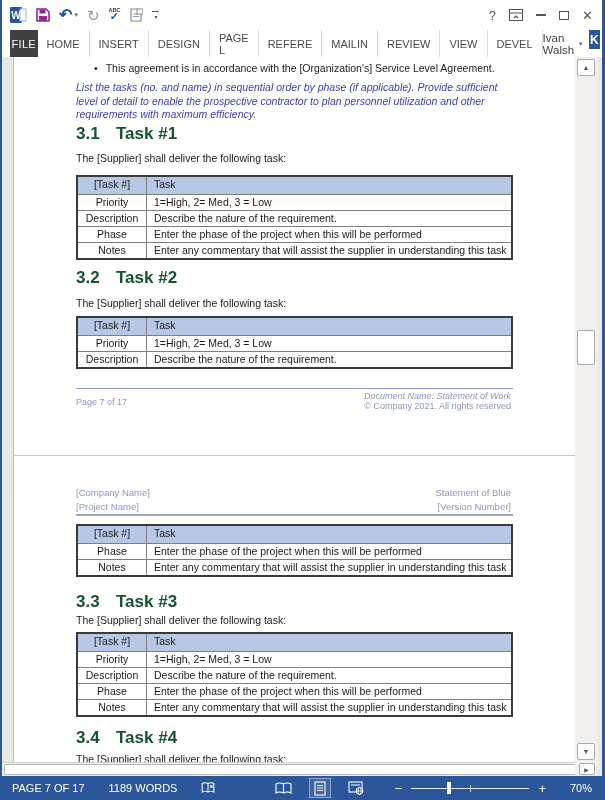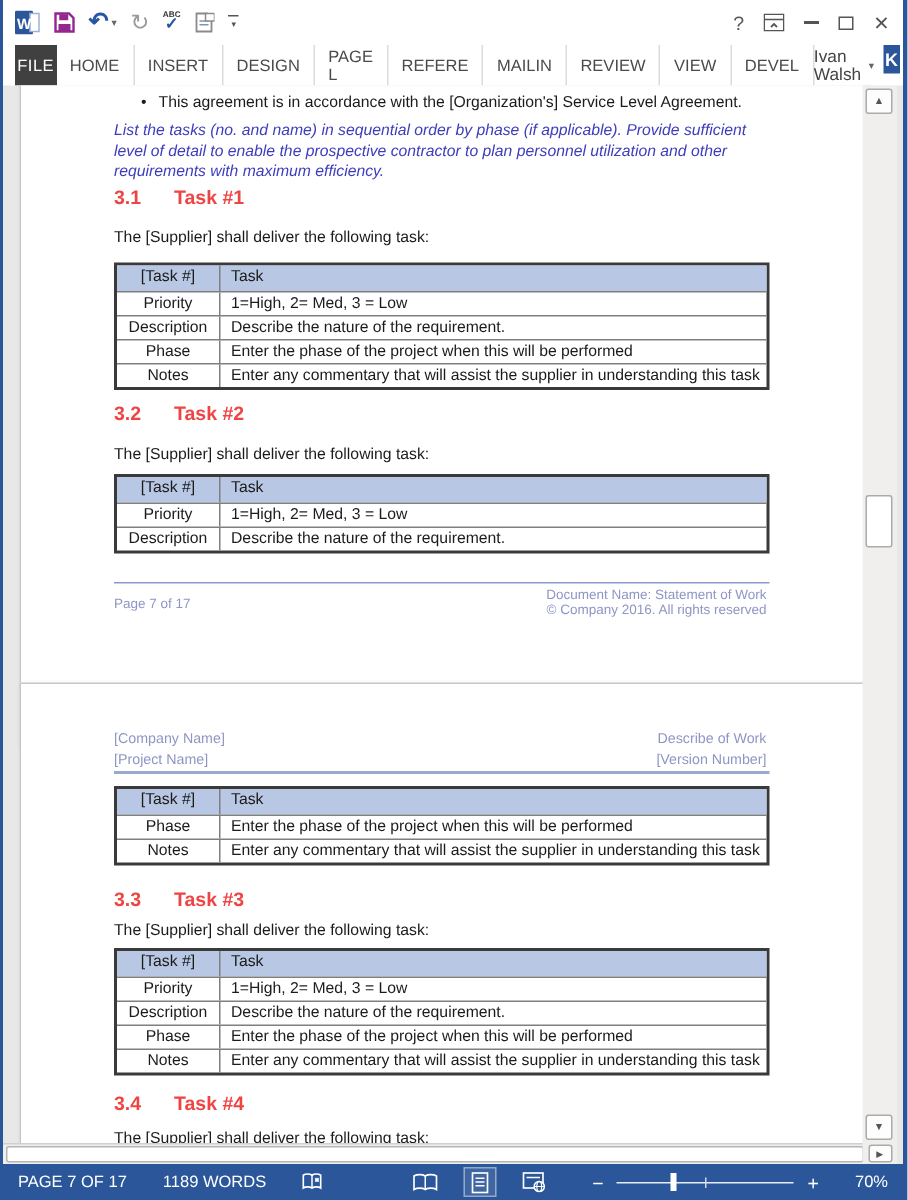--- a/index.html
+++ b/index.html
@@ -47,21 +47,21 @@
   .docarea { position:absolute; top:57px; left:0; right:0; bottom:24px; background:#e8e8e7; overflow:hidden; }
   .page { position:absolute; left:11px; width:565px; background:#fff; border:1px solid #c6c6c6;
           box-shadow:1px 1px 3px rgba(0,0,0,.12); overflow:hidden; }
   .page7 { top:-2px; height:442px; border-top:none; }
   .page8 { top:398px; height:330px; }
 
   .body-text { position:absolute; left:62px; font-size:10.5px; color:#1b1b1b; white-space:nowrap; }
   .bullet-row { position:absolute; left:80px; display:flex; gap:8px; font-size:10.5px; color:#1b1b1b; white-space:nowrap; }
   .instruction { position:absolute; left:62px; width:436px; font-size:10.5px; font-style:italic;
                  color:#3d3dbd; line-height:1.3; }
-  .doc-h { position:absolute; left:62px; font-size:13px; font-weight:bold; color:#ef4444; white-space:nowrap; }
+  .doc-h { position:absolute; left:62px; font-size:17px; font-weight:bold; color:#14532d; white-space:nowrap; }
   .doc-h .num { display:inline-block; width:40px; }
 
   .ttable { position:absolute; left:62px; width:437px; border:2px solid #3a3a3a; background:#fff; }
   .trow { display:flex; height:16px; border-top:1px solid #7f7f7f; }
   .trow.head { border-top:none; height:17px; background:#b8c7e4; }
   .tc1 { width:69px; flex:none; border-right:1px solid #7f7f7f; text-align:center;
          font-size:10.5px; line-height:15px; color:#1b1b1b; overflow:hidden; }
   .tc2 { flex:1; padding-left:7px; font-size:10.5px; line-height:15px; color:#1b1b1b;
          white-space:nowrap; overflow:hidden; }
 
@@ -243,29 +243,29 @@
           <div class="tc1">Priority</div>
           <div class="tc2">1=High, 2= Med, 3 = Low</div>
         </div>
         <div class="trow">
           <div class="tc1">Description</div>
           <div class="tc2">Describe the nature of the requirement.</div>
         </div>
       </div>
 
       <div class="hf-line" style="top:333px;"></div>
-      <div class="muted right-edge" style="top:336px;">Document Name: Statement of Work</div>
-      <div class="muted right-edge" style="top:346px;">© Company 2016. All rights reserved</div>
+      <div class="muted right-edge" style="top:336px;font-style:italic;">Document Name: Statement of Work</div>
+      <div class="muted right-edge" style="top:346px;">© Company 2021. All rights reserved</div>
       <div class="muted" style="position:absolute; left:62px; top:342px;">Page 7 of 17</div>
     </div>
 
     <div class="page page8">
       <div class="muted p8-hf" style="position:absolute; left:62px; top:31px;text-align:center;">[Company Name]</div>
       <div class="muted p8-hf" style="position:absolute; left:62px; top:45px;">[Project Name]</div>
-      <div class="muted p8-hf right-edge" style="top:31px;">Describe of Work</div>
+      <div class="muted p8-hf right-edge" style="top:31px;">Statement of Blue</div>
       <div class="muted p8-hf right-edge" style="top:45px;">[Version Number]</div>
       <div class="hf-line thick" style="top:58px;"></div>
 
       <div class="ttable" style="top:68px;">
         <div class="trow head">
           <div class="tc1">[Task #]</div>
           <div class="tc2">Task</div>
         </div>
         <div class="trow">
           <div class="tc1">Phase</div>

